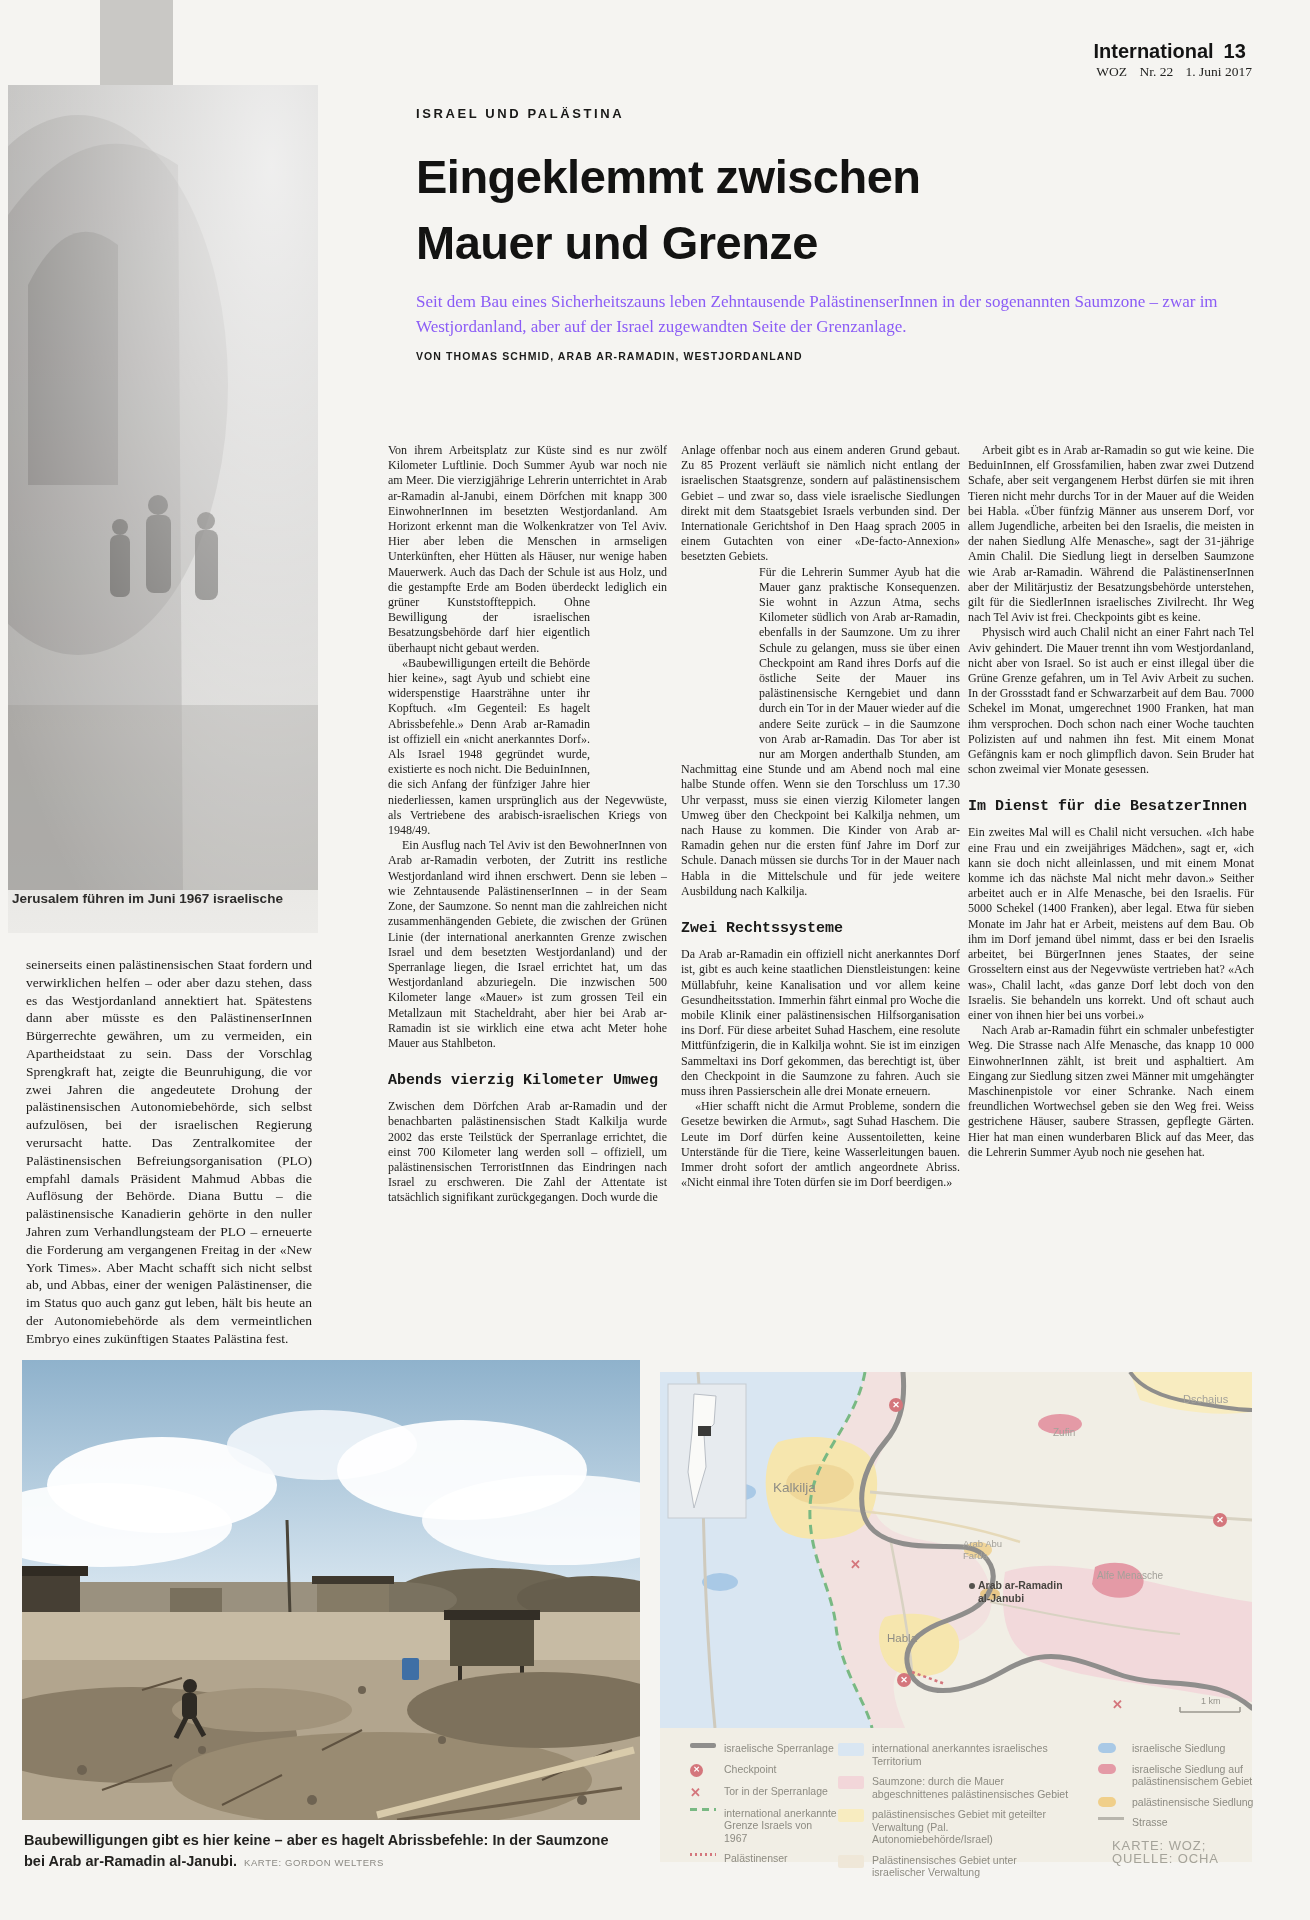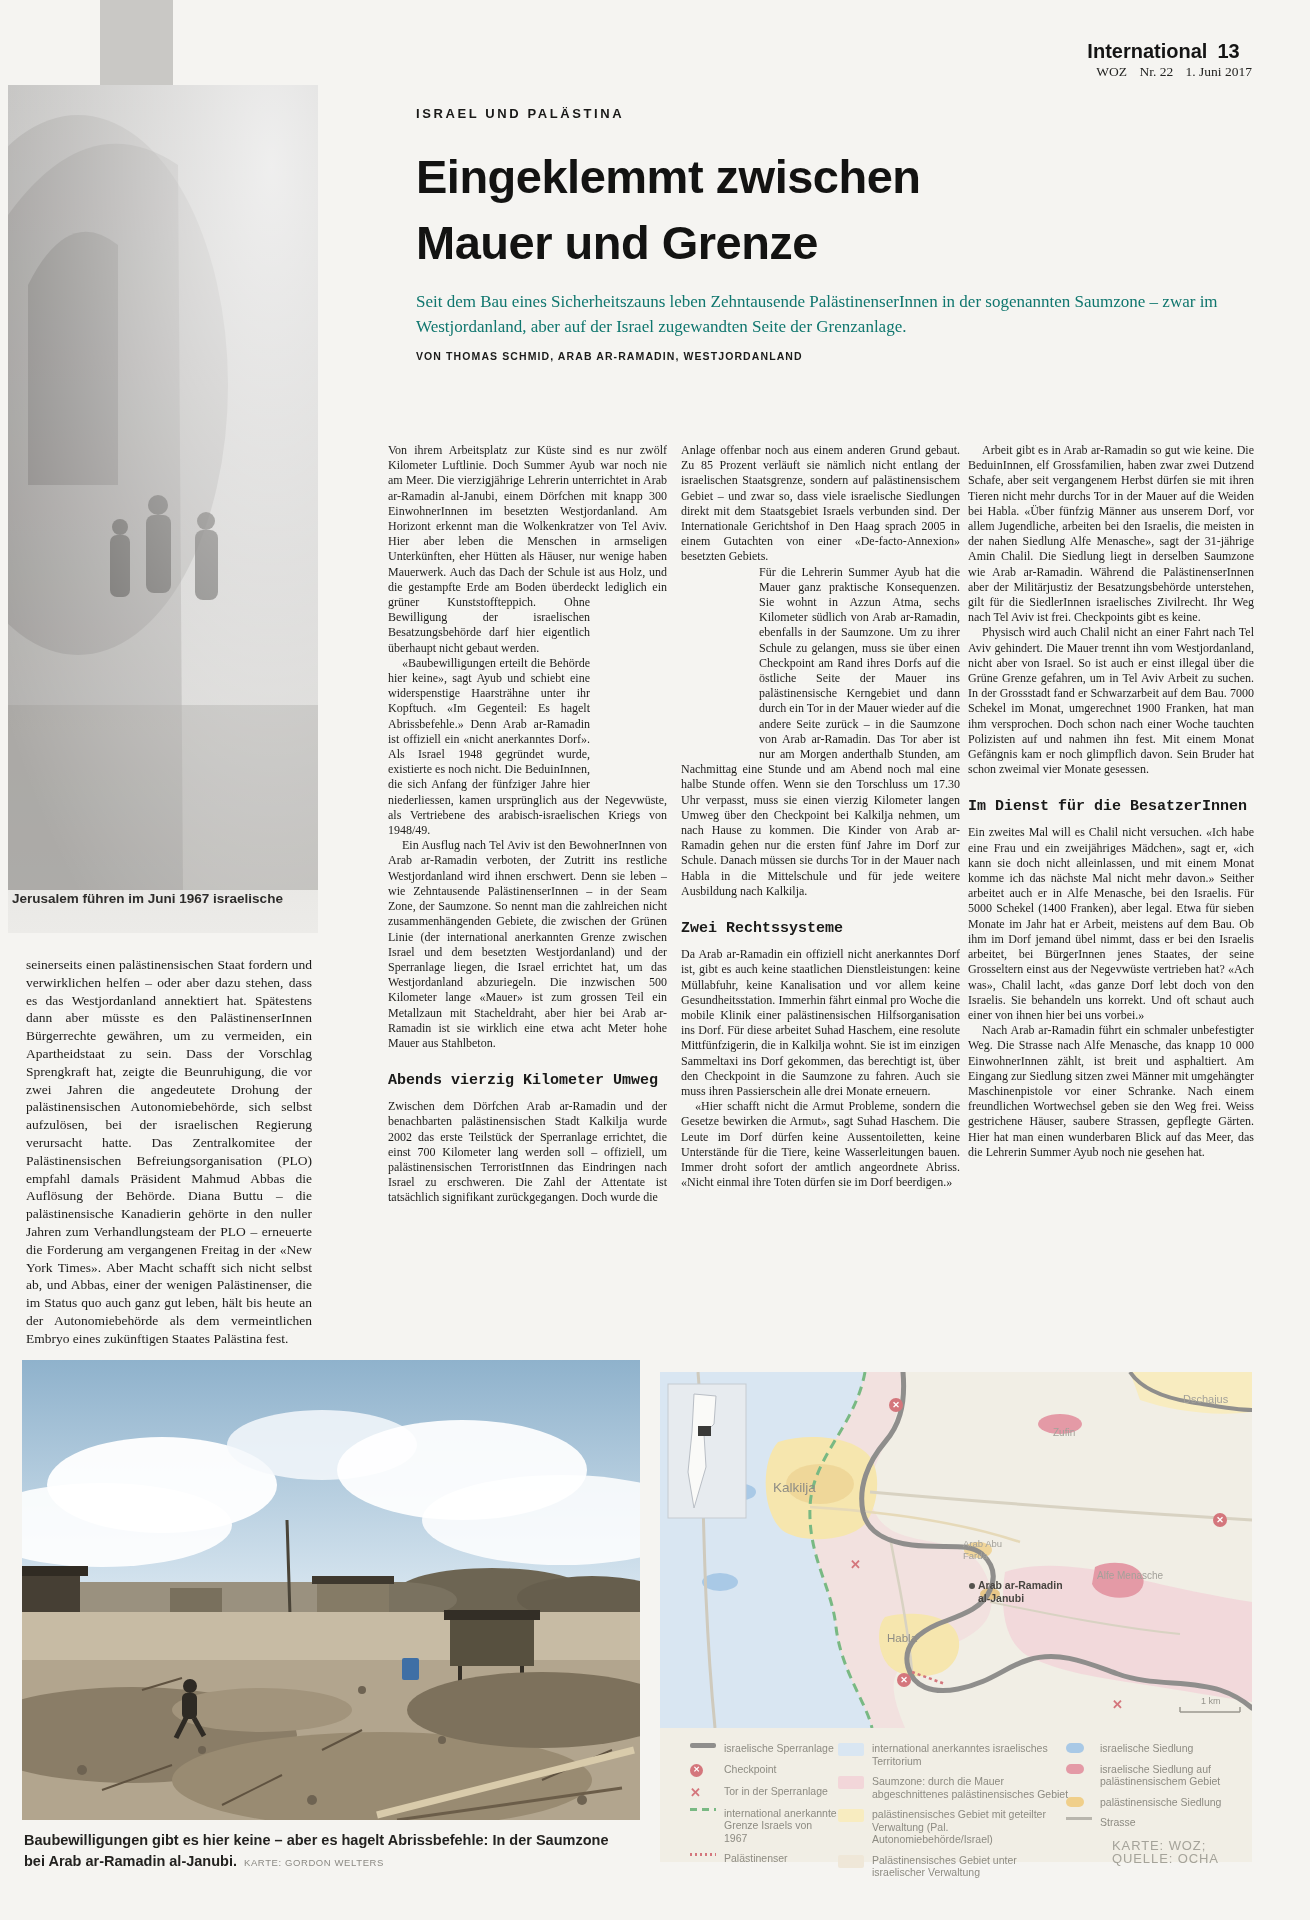--- a/index.html
+++ b/index.html
@@ -1,20 +1,20 @@
 <!DOCTYPE html>
 <html lang="de"><head>
 <meta charset="utf-8">
 <style>
   html,body{margin:0;padding:0;background:#dedcd8;}
   .page{position:relative;width:1310px;height:1920px;background:#f5f4f1;
         font-family:"Liberation Serif",serif;color:#1d1c1a;overflow:hidden;margin:0 auto;}
 
   
-  .masthead{position:absolute;top:40px;right:58px;text-align:left;font-family:"Liberation Sans",sans-serif;}
+  .masthead{position:absolute;top:40px;right:58px;text-align:center;font-family:"Liberation Sans",sans-serif;}
   .mh1{font-size:20px;font-weight:bold;color:#141414;}
   .mh1 .pgnum{margin-left:10px;}
   .mh2{font-family:"Liberation Serif",serif;font-size:13.5px;color:#242422;margin-top:1px;}
   .mh2 span{margin-left:9px;}
   .fold-block{position:absolute;left:100px;top:0;width:73px;height:88px;background:#c9c8c5;}
 
   
   .left-rail{position:absolute;left:8px;top:85px;width:310px;height:848px;
              background:linear-gradient(180deg,#c9c8c6 0%,#d6d5d3 55%,#ecebe8 100%);}
   .left-rail svg{position:absolute;left:0;top:0;}
@@ -22,21 +22,21 @@
                 font-weight:bold;font-size:13.5px;color:#2e2d2b;white-space:nowrap;}
   .rail-text{position:absolute;left:26px;top:956px;width:286px;font-size:13.5px;line-height:17.8px;
              text-align:justify;hyphens:auto;color:#1d1c1a;}
 
   
   .article-head{position:absolute;left:388px;top:106px;width:866px;margin-left:28px;}
   .kicker{font-family:"Liberation Sans",sans-serif;font-weight:bold;font-size:13px;
           letter-spacing:2.6px;color:#191918;}
   .headline{margin-top:23px;font-family:"Liberation Sans",sans-serif;font-weight:bold;
             font-size:47px;line-height:66px;letter-spacing:-0.5px;color:#131312;white-space:pre-line;}
-  .lede{margin-top:13px;font-size:17px;line-height:25px;color:#0f766e;max-width:866px;}
+  .lede{margin-top:13px;font-size:17px;line-height:25px;color:#8b5cf6;max-width:866px;}
   .byline{margin-top:11px;font-family:"Liberation Sans",sans-serif;font-weight:bold;
           font-size:10.5px;letter-spacing:1.1px;color:#1b1b1a;}
 
   
   .cols{position:absolute;left:388px;top:443px;width:866px;height:900px;}
   .bcol{position:absolute;top:0;height:898px;overflow:hidden;}
   .col1{left:0;width:279px;}
   .col2{left:293px;width:279px;}
   .col3{left:580px;width:286px;}
   .bcol p{margin:0;font-size:12px;line-height:15.2px;text-align:justify;hyphens:auto;}
@@ -74,21 +74,21 @@
       display:flex;align-items:center;justify-content:center;line-height:1;}
   .cp1{left:229px;top:26px;} .cp2{left:553px;top:141px;} .cp3{left:237px;top:301px;}
   .gate{position:absolute;color:#d4767c;font-family:"Liberation Sans",sans-serif;
         font-weight:bold;font-size:13px;line-height:1;}
   .g1{left:190px;top:186px;} .g2{left:452px;top:326px;}
 
   
   .legend{position:absolute;left:0;top:360px;width:592px;height:130px;
           font-family:"Liberation Sans",sans-serif;font-size:10.5px;color:#8d8b82;line-height:12.5px;}
   .lg-col{position:absolute;top:10px;}
-  .lg-a{left:30px;width:148px;} .lg-b{left:178px;width:232px;} .lg-c{left:406px;width:168px;}
+  .lg-a{left:30px;width:148px;} .lg-b{left:178px;width:232px;} .lg-c{left:438px;width:168px;}
   .lg-row{display:flex;align-items:flex-start;margin-bottom:8px;}
   .lg-ico{flex:none;width:34px;padding-top:1px;display:flex;align-items:center;}
   .ic-wall{width:26px;height:5px;background:#8f8e8c;border-radius:2px;}
   .ic-cp{width:13px;height:13px;border-radius:50%;background:#d4767c;color:#fff;font-size:8px;
          font-weight:bold;display:flex;align-items:center;justify-content:center;line-height:1;}
   .ic-x{color:#d4767c;font-weight:bold;font-size:13px;line-height:13px;}
   .ic-green{width:26px;height:3px;background:repeating-linear-gradient(90deg,#79b983 0 7px,transparent 7px 12px);}
   .ic-dot{width:26px;height:3px;background:repeating-linear-gradient(90deg,#d4767c 0 2px,transparent 2px 5px);}
   .sw{width:26px;height:13px;border-radius:2px;}
   .sw-blue{background:#d9e6f2;} .sw-pink{background:#f2d6d9;} .sw-yel{background:#f8ecc0;} .sw-beige{background:#efe7d8;}

